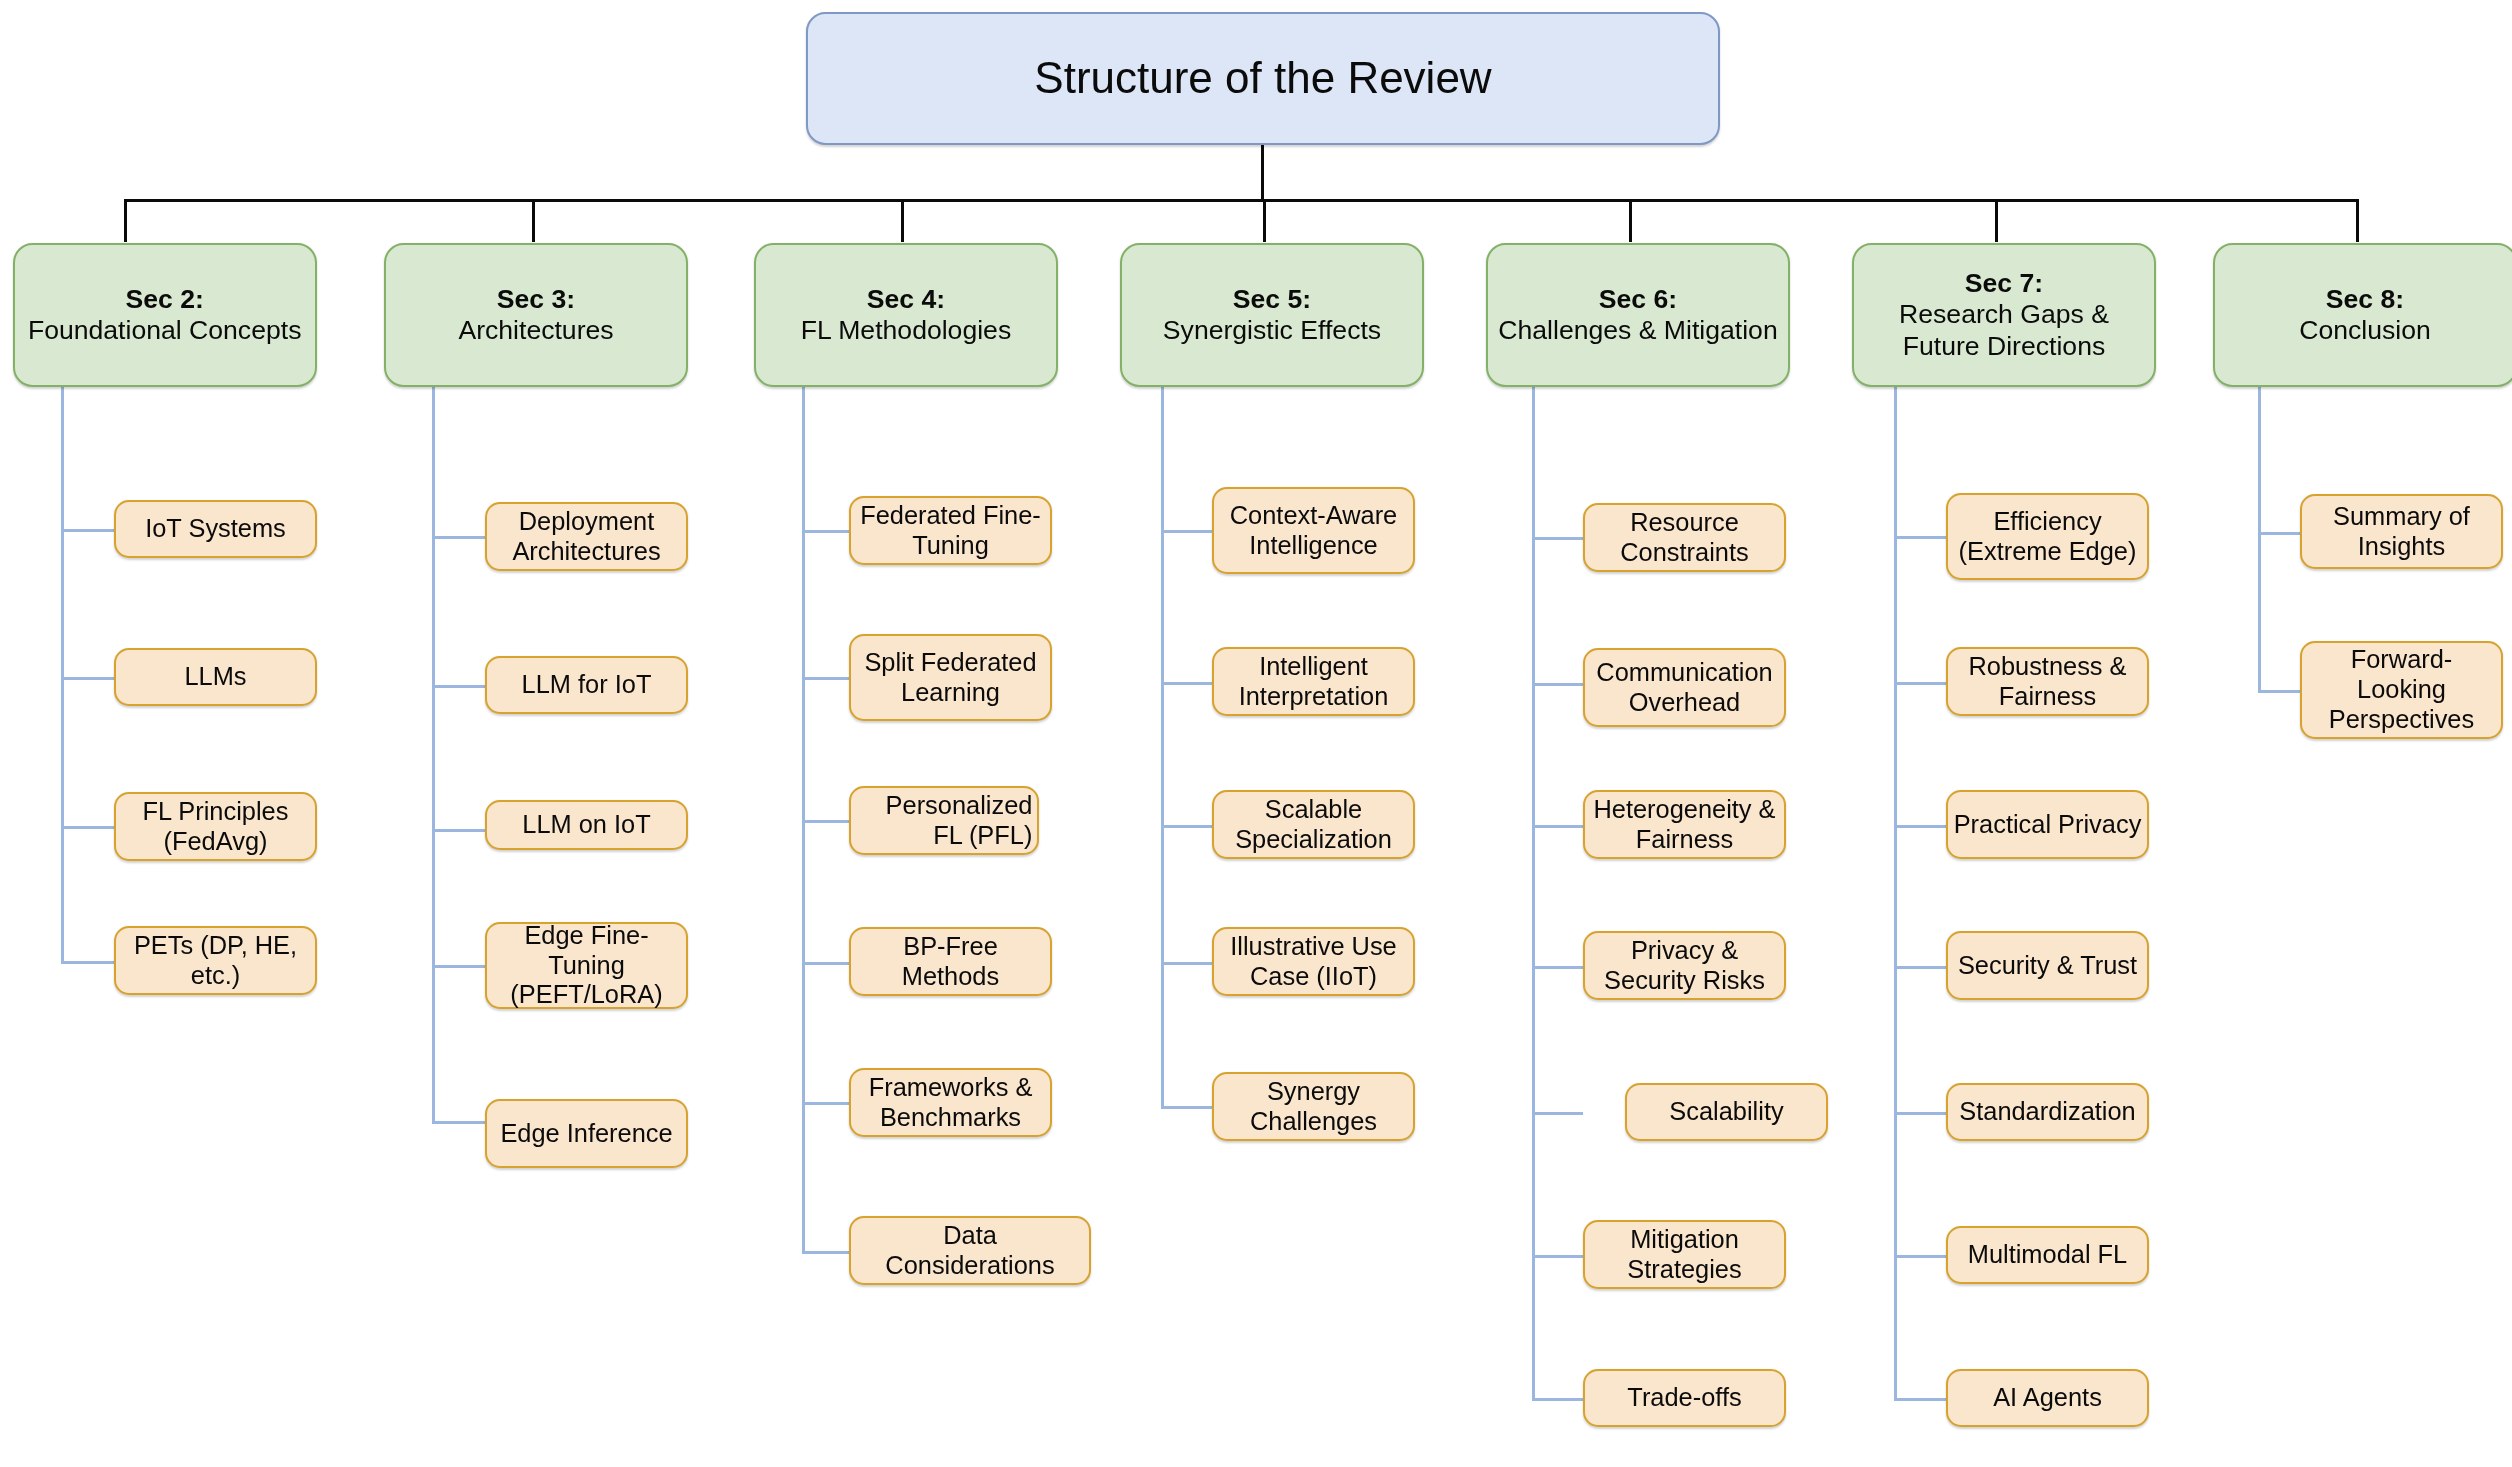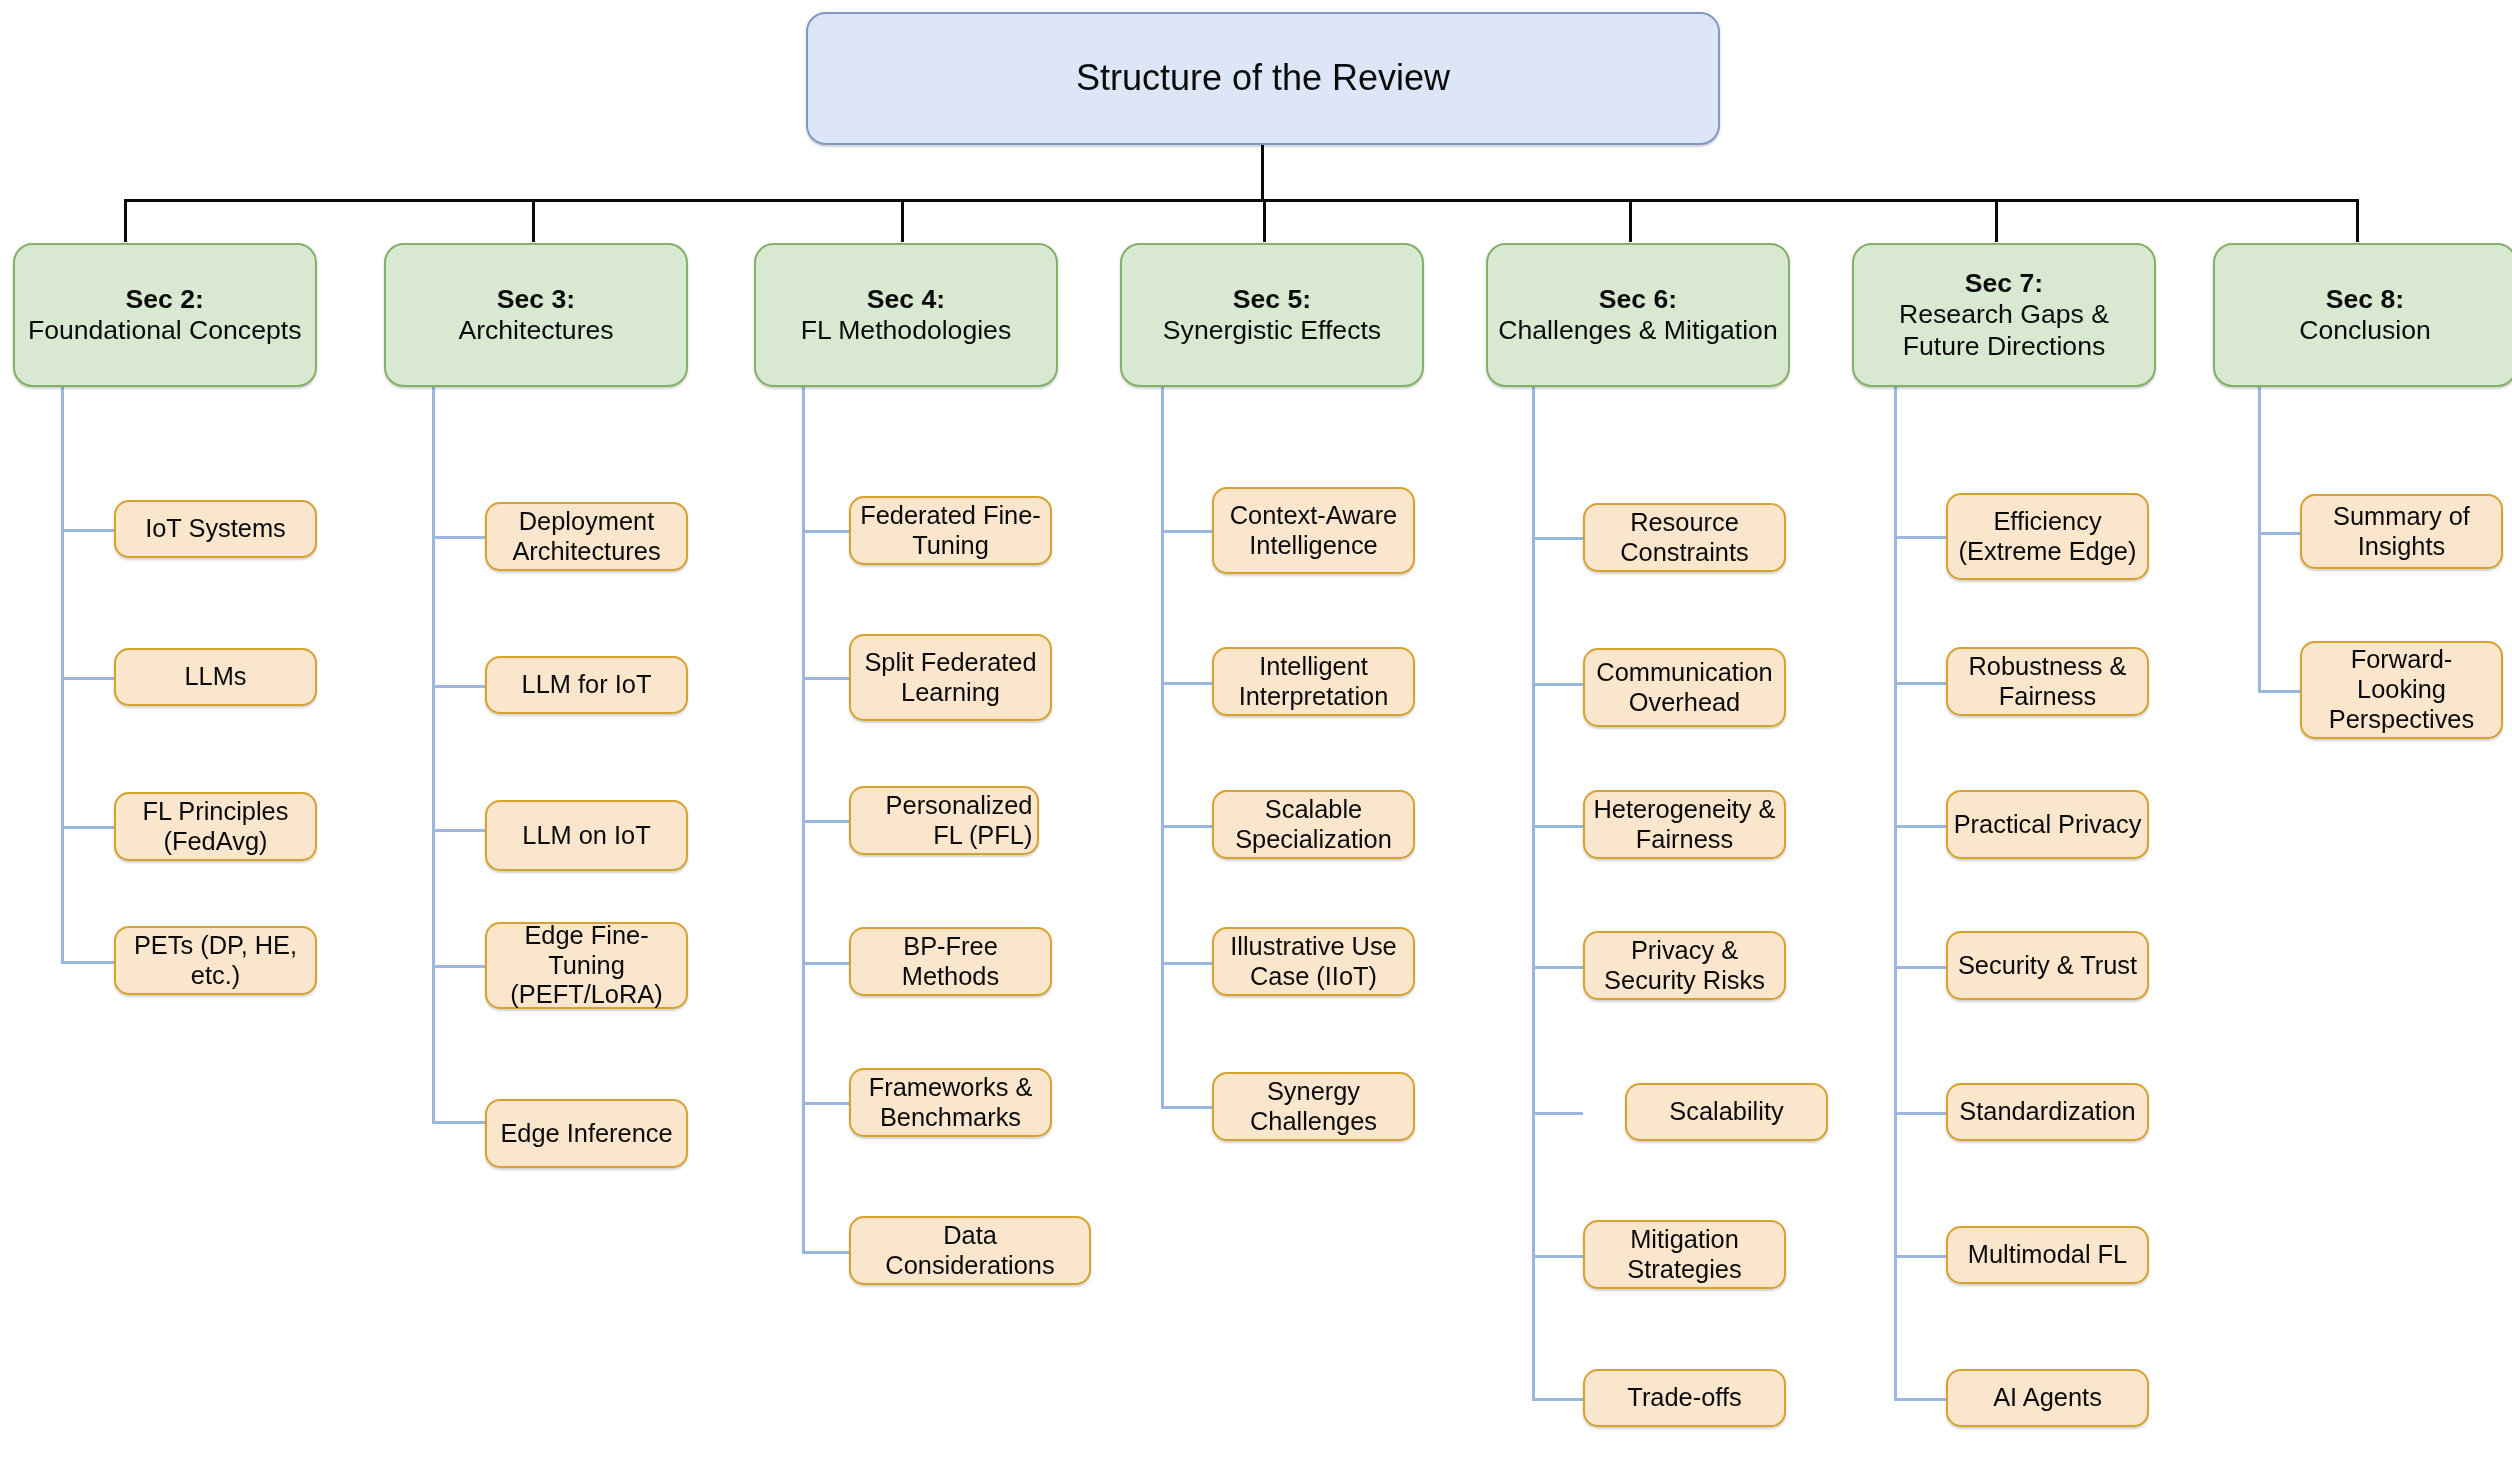--- a/index.html
+++ b/index.html
@@ -25,21 +25,21 @@
     text-align: center;
     color: #0b0b0b;
     line-height: 1.18;
     white-space: pre-line;
     z-index: 5;
   }
   .root-node {
     background: #dce6f7;
     border: 2.9px solid #8098c4;
     border-radius: 19.6px;
-    font-size: 36px;
+    font-size: 44px;
     font-weight: 400;
     box-shadow: 0 1.7px 2.3px rgba(0,0,0,0.18);
   }
   .sec-node {
     background: #d9e8d0;
     border: 2.9px solid #84b168;
     border-radius: 19.6px;
     font-size: 26.6px;
     font-weight: 400;
     box-shadow: 0 1.7px 2.3px rgba(0,0,0,0.18);
@@ -140,21 +140,21 @@
 
   <div id="node-layer">
       <div class="node sec-node" style="left: 12.7px; top: 243px; width: 304px; height: 144px;"><div><span class="sec-label">Sec 2:</span><span>Foundational Concepts</span></div></div>
       <div class="node leaf-node" style="left: 114px; top: 500px; width: 203px; height: 58px;"><span>IoT Systems</span></div>
       <div class="node leaf-node" style="left: 114px; top: 648px; width: 203px; height: 58px;"><span>LLMs</span></div>
       <div class="node leaf-node" style="left: 114px; top: 792px; width: 203px; height: 69px;"><span>FL Principles (FedAvg)</span></div>
       <div class="node leaf-node" style="left: 114px; top: 926px; width: 203px; height: 69px;"><span>PETs (DP, HE, etc.)</span></div>
       <div class="node sec-node" style="left: 384px; top: 243px; width: 304px; height: 144px;"><div><span class="sec-label">Sec 3:</span><span>Architectures</span></div></div>
       <div class="node leaf-node" style="left: 485px; top: 502px; width: 203px; height: 69px;"><span>Deployment Architectures</span></div>
       <div class="node leaf-node" style="left: 485px; top: 656px; width: 203px; height: 58px;"><span>LLM for IoT</span></div>
-      <div class="node leaf-node" style="left: 485px; top: 800px; width: 203px; height: 71px;"><span>LLM on IoT</span></div>
+      <div class="node leaf-node" style="left: 485px; top: 800px; width: 203px; height: 50px;"><span>LLM on IoT</span></div>
       <div class="node leaf-node" style="left: 485px; top: 922px; width: 203px; height: 87px;"><span>Edge Fine-Tuning (PEFT/LoRA)</span></div>
       <div class="node leaf-node" style="left: 485px; top: 1099px; width: 203px; height: 69px;"><span>Edge Inference</span></div>
       <div class="node sec-node" style="left: 754px; top: 243px; width: 304px; height: 144px;"><div><span class="sec-label">Sec 4:</span><span>FL Methodologies</span></div></div>
       <div class="node leaf-node" style="left: 849px; top: 496px; width: 203px; height: 69px;"><span>Federated Fine-Tuning</span></div>
       <div class="node leaf-node" style="left: 849px; top: 634px; width: 203px; height: 87px;"><span>Split Federated Learning</span></div>
       <div class="node leaf-node" style="left: 849px; top: 786px; width: 190px; height: 69px; text-align: right;"><span>Personalized FL (PFL)</span></div>
       <div class="node leaf-node" style="left: 849px; top: 927px; width: 203px; height: 69px;"><span>BP-Free Methods</span></div>
       <div class="node leaf-node" style="left: 849px; top: 1068px; width: 203px; height: 69px;"><span>Frameworks &amp; Benchmarks</span></div>
       <div class="node leaf-node" style="left: 849px; top: 1216px; width: 242px; height: 69px;"><span>Data Considerations</span></div>
       <div class="node sec-node" style="left: 1120px; top: 243px; width: 304px; height: 144px;"><div><span class="sec-label">Sec 5:</span><span>Synergistic Effects</span></div></div>

